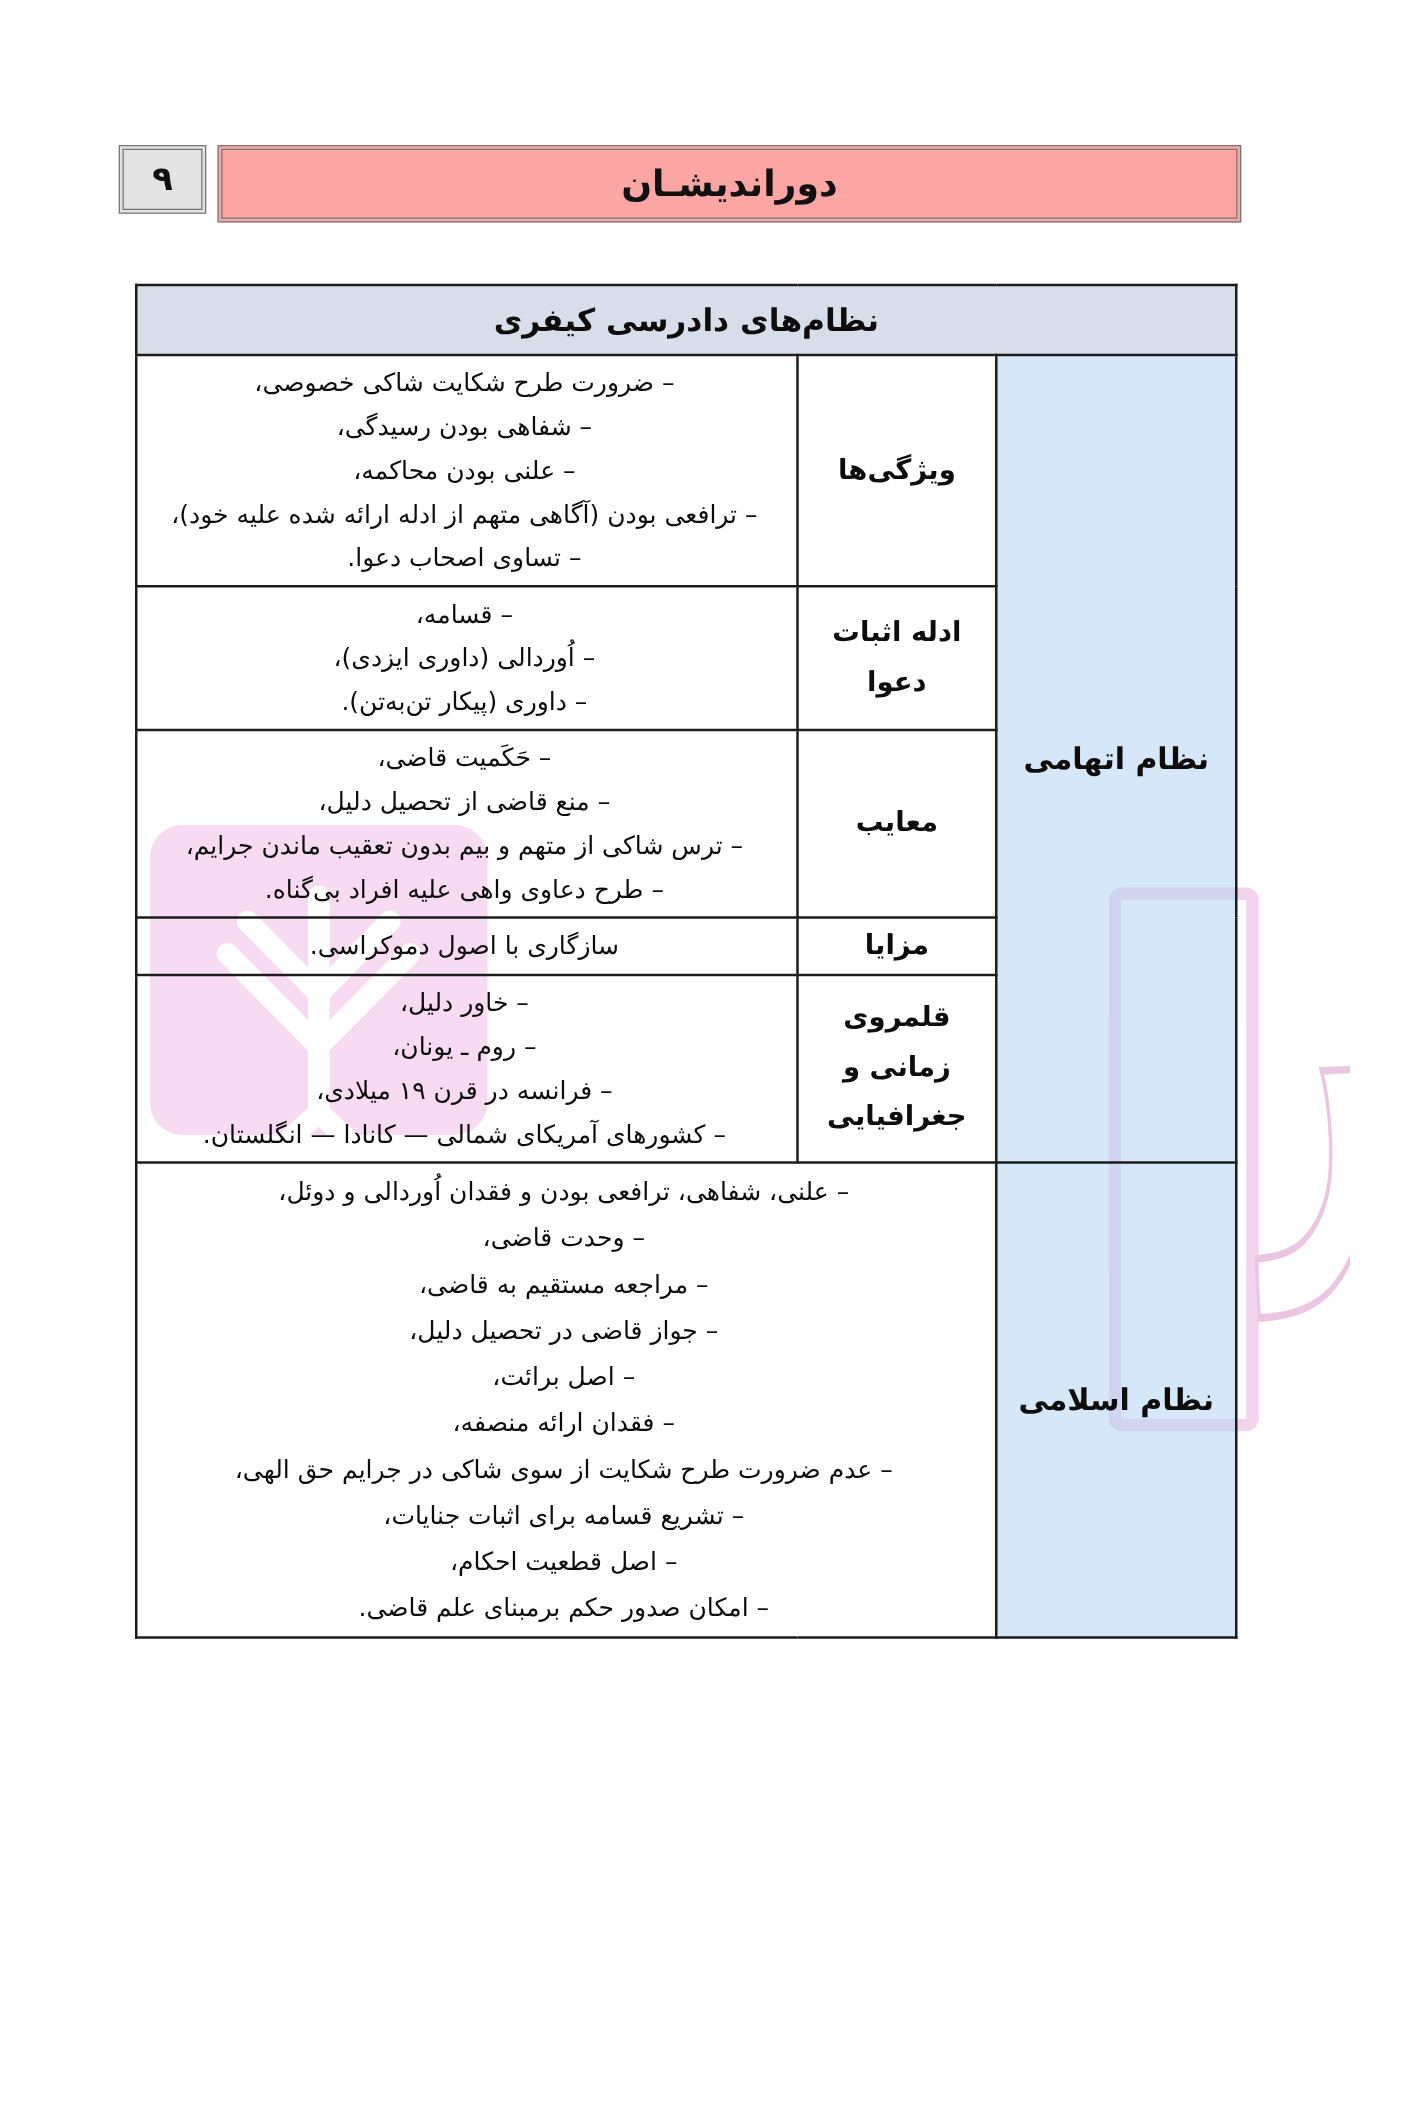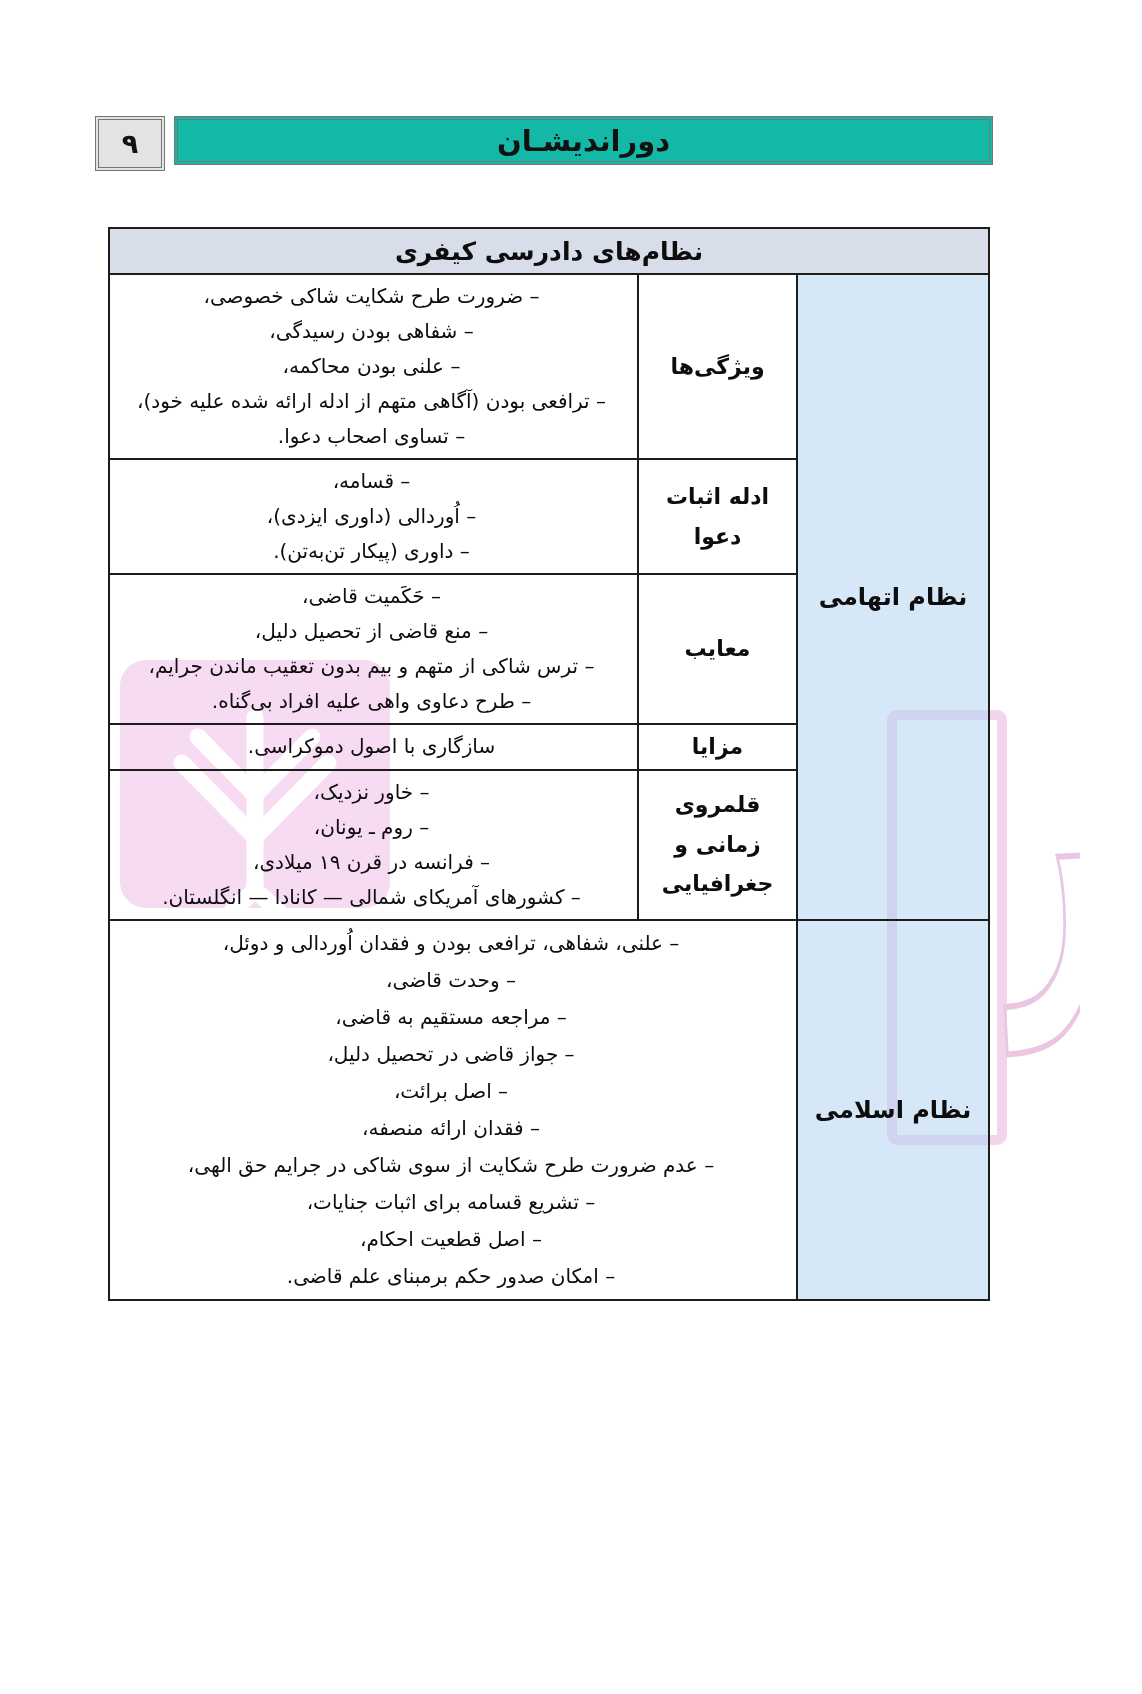--- a/index.html
+++ b/index.html
@@ -29,22 +29,22 @@
     background:#e3e3e3;
     border:4px double #767676;
     box-sizing:border-box;
     display:flex;align-items:center;justify-content:center;
     font-size:27px;font-weight:bold;color:#111;
     z-index:2;
   }
   .header-box{
     position:absolute;
     left:174px;top:116px;
-    width:819px;height:49px;
-    background:#14b8a6;
+    width:819px;height:62px;
+    background:#fca5a5;
     border:4px double #767676;
     box-sizing:border-box;
     display:flex;align-items:center;justify-content:center;
     font-size:29px;font-weight:bold;color:#111;
     z-index:2;
   }
 
   
   table.main-table{
     position:absolute;
@@ -55,21 +55,21 @@
     z-index:1;
     direction:rtl;
   }
   table.main-table td{
     border:2px solid #1c1c1c;
     box-sizing:border-box;
     vertical-align:middle;
     color:#0d0d0d;
   }
   td.title-cell{
-    height:46px;
+    height:56px;
     background:#d8dee9;
     text-align:center;
     font-weight:bold;
     font-size:25px;
   }
   td.system-cell{
     background:rgba(180,211,242,0.55);
     text-align:center;
     font-weight:bold;
     font-size:24px;
@@ -172,21 +172,21 @@
     </tr>
     <tr>
       <td class="label-cell h4">مزایا</td>
       <td class="content-cell h4">
             <div class="item">سازگاری با اصول دموکراسی.</div>
           </td>
     </tr>
     <tr>
       <td class="label-cell h5">قلمروی زمانی و جغرافیایی</td>
       <td class="content-cell h5">
-            <div class="item">– خاور نزدیک،</div>
+            <div class="item">– خاور دلیل،</div>
             <div class="item">– روم ـ یونان،</div>
             <div class="item">– فرانسه در قرن ۱۹ میلادی،</div>
             <div class="item">– کشورهای آمریکای شمالی — کانادا — انگلستان.</div>
           </td>
     </tr>
     <tr>
       <td class="system-cell h6">نظام اسلامی</td>
       <td class="content-cell wide h6" colspan="2">
             <div class="item">– علنی، شفاهی، ترافعی بودن و فقدان اُوردالی و دوئل،</div>
             <div class="item">– وحدت قاضی،</div>

